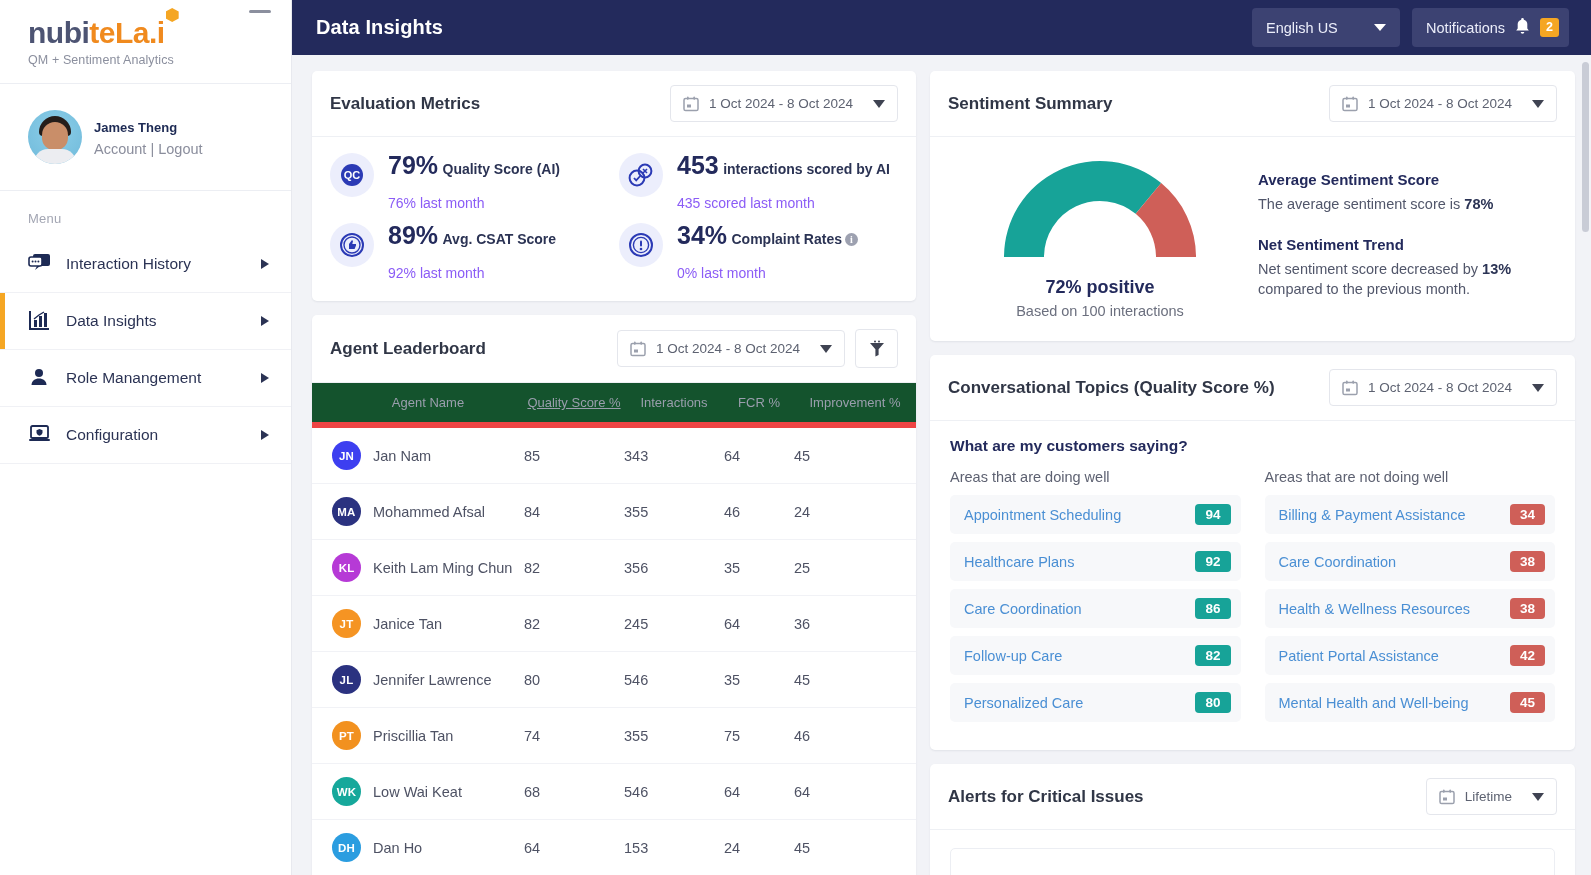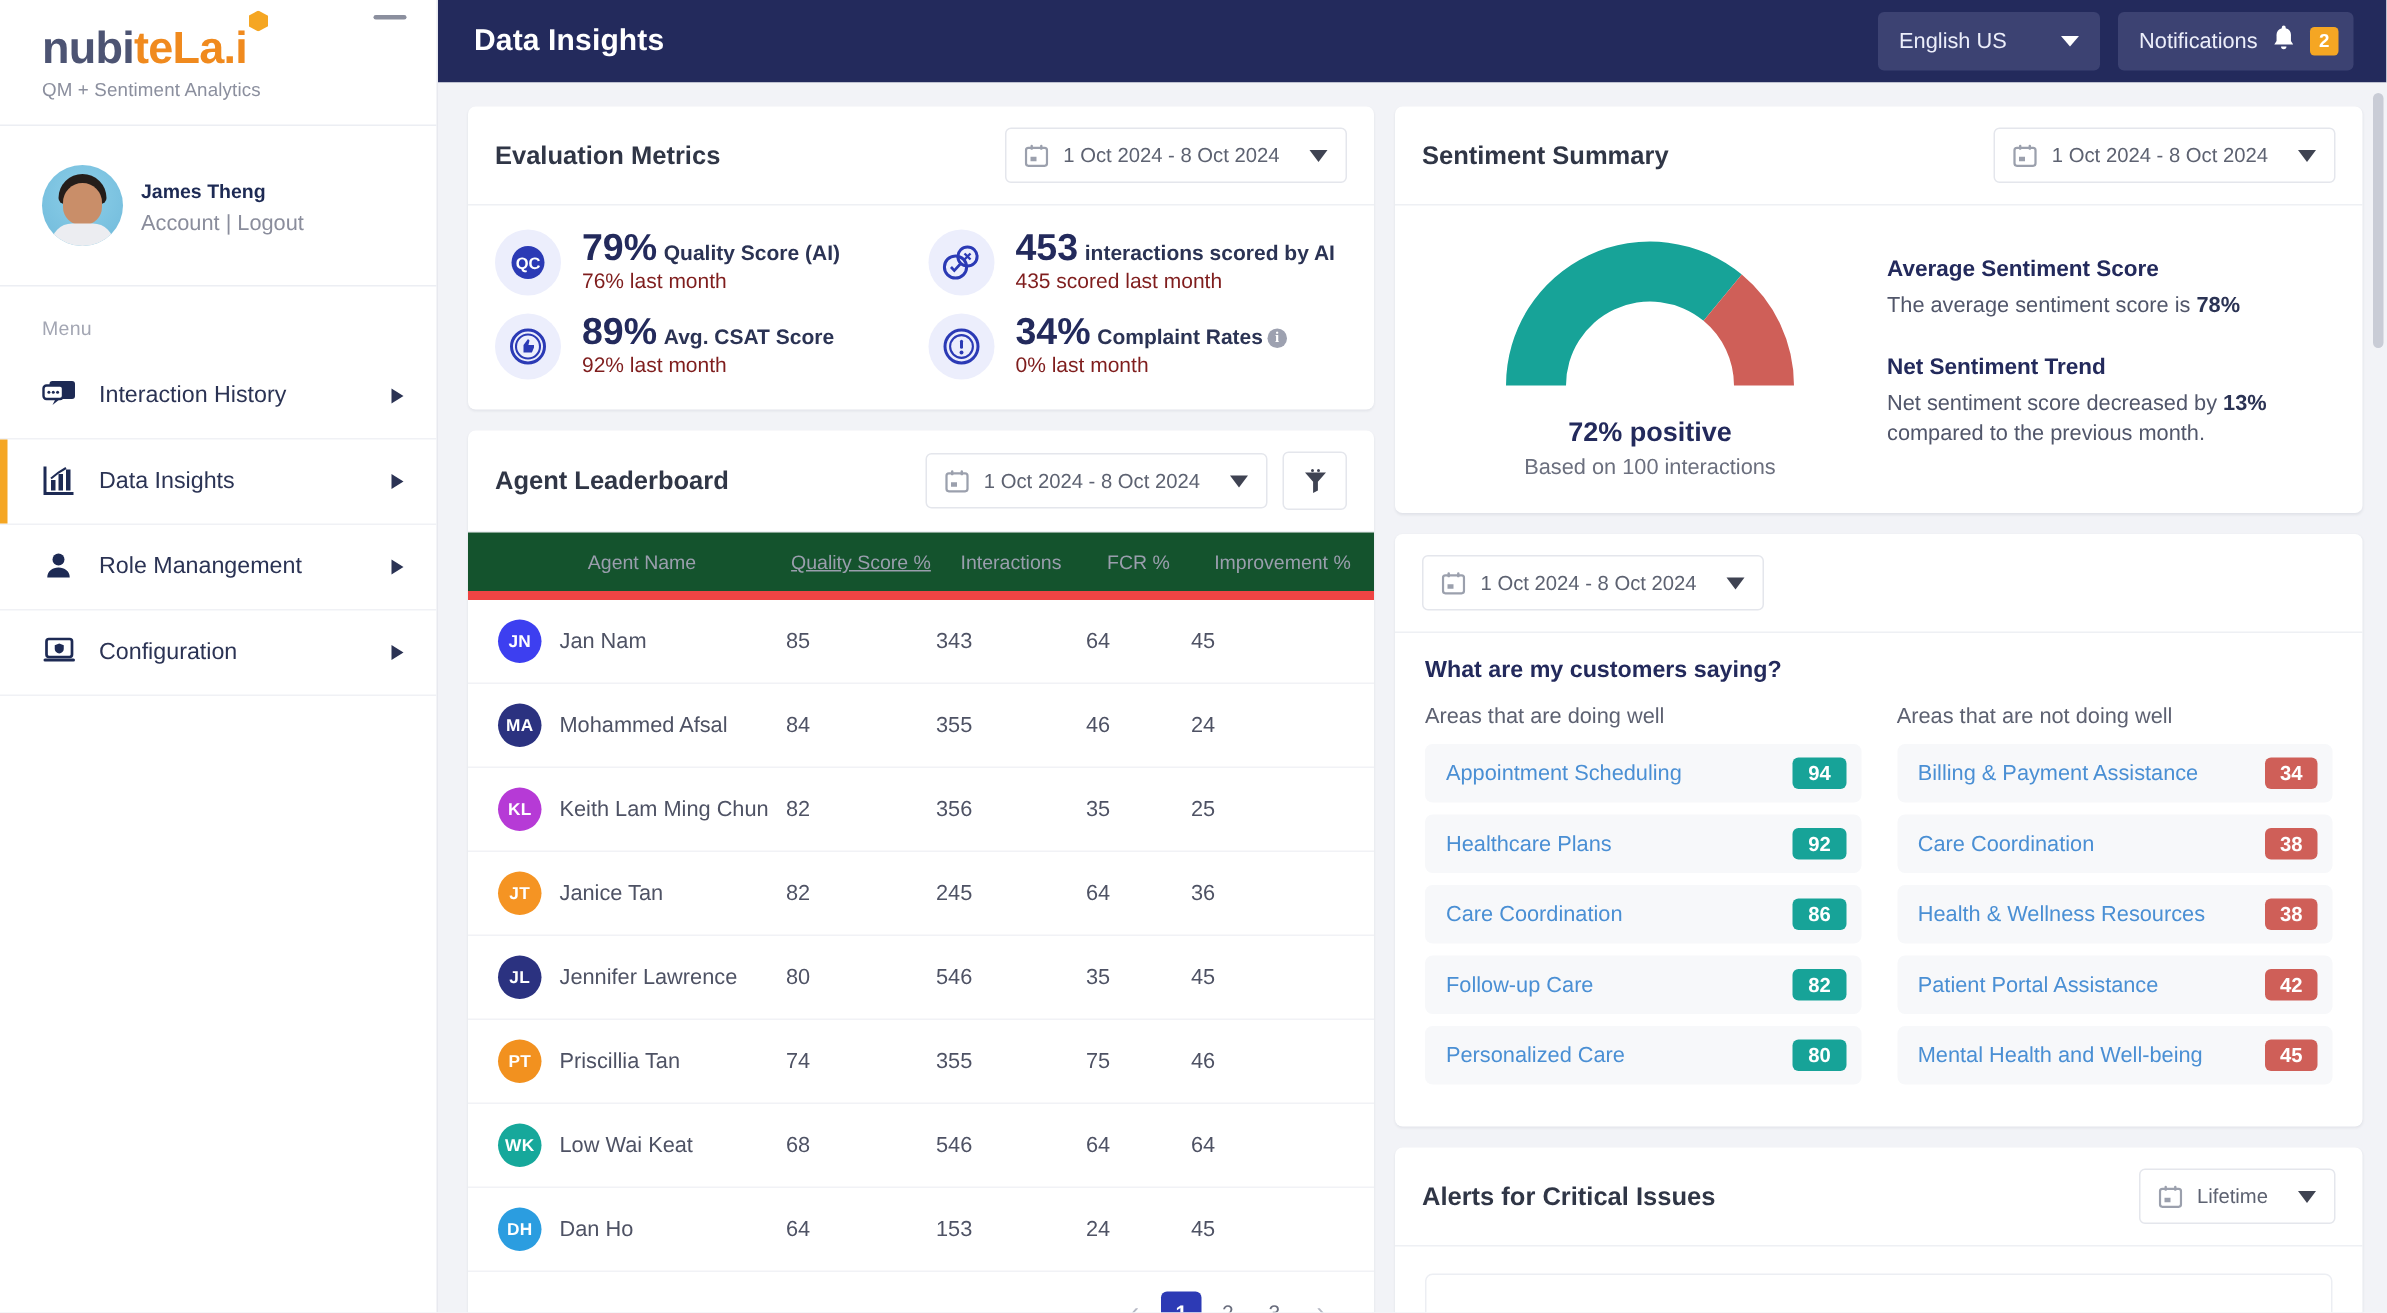--- a/index.html
+++ b/index.html
@@ -155,21 +155,21 @@
 
   
   .metrics { display: grid; grid-template-columns: 1fr 1fr; padding: 14px 8px 20px 18px; row-gap: 10px; }
   .metric { display: flex; align-items: flex-start; gap: 14px; }
   .metric-ic {
     width: 44px; height: 44px; border-radius: 50%; background: #eceefc;
     display: flex; align-items: center; justify-content: center; flex: none; margin-top: 2px;
   }
   .metric-val { font-size: 25px; font-weight: bold; color: #232a5c; line-height: 28px; }
   .metric-lbl { font-size: 14px; font-weight: bold; color: #2b3354; }
-  .metric-sub { font-size: 14px; color: #7f1d1d; margin-top: 0; }
+  .metric-sub { font-size: 14px; color: #8b5cf6; margin-top: 16px; }
   .info-dot {
     display: inline-block; width: 13px; height: 13px; border-radius: 50%;
     background: #9da1b0; color: #fff; font-size: 10px; font-weight: bold;
     text-align: center; line-height: 13px; margin-left: 3px; vertical-align: 1px;
     font-family: "Liberation Serif", serif;
   }
 
   
   .sentiment-body { display: flex; padding: 12px 20px 22px 20px; gap: 8px; }
   .gauge-wrap { width: 300px; flex: none; text-align: center; padding-top: 8px; }
@@ -599,20 +599,21 @@
               <div class="sent-h">Net Sentiment Trend</div>
               <div class="sent-p">
                 <span>Net sentiment score decreased by </span><b>13%</b><span> compared to the previous month.</span>
               </div>
             </div>
           </div>
         </div>
 
         <div class="card">
           <div class="card-head">
+            <div class="card-title">Conversational Topics (Quality Score %)</div>
             <div class="date-pick">
               <span class="cal-icon">
                 <svg width="16" height="16" viewBox="0 0 16 16">
                     <rect x="1" y="2.5" width="14" height="12" rx="1.6" fill="none" stroke="#9ba0ad" stroke-width="1.5"></rect>
                     <rect x="4" y="0.5" width="1.6" height="3.4" rx=".8" fill="#9ba0ad"></rect>
                     <rect x="10.4" y="0.5" width="1.6" height="3.4" rx=".8" fill="#9ba0ad"></rect>
                     <rect x="4" y="8.5" width="4" height="3" fill="#9ba0ad"></rect>
                   </svg>
               </span>
               <span class="txt">1 Oct 2024 - 8 Oct 2024</span>

